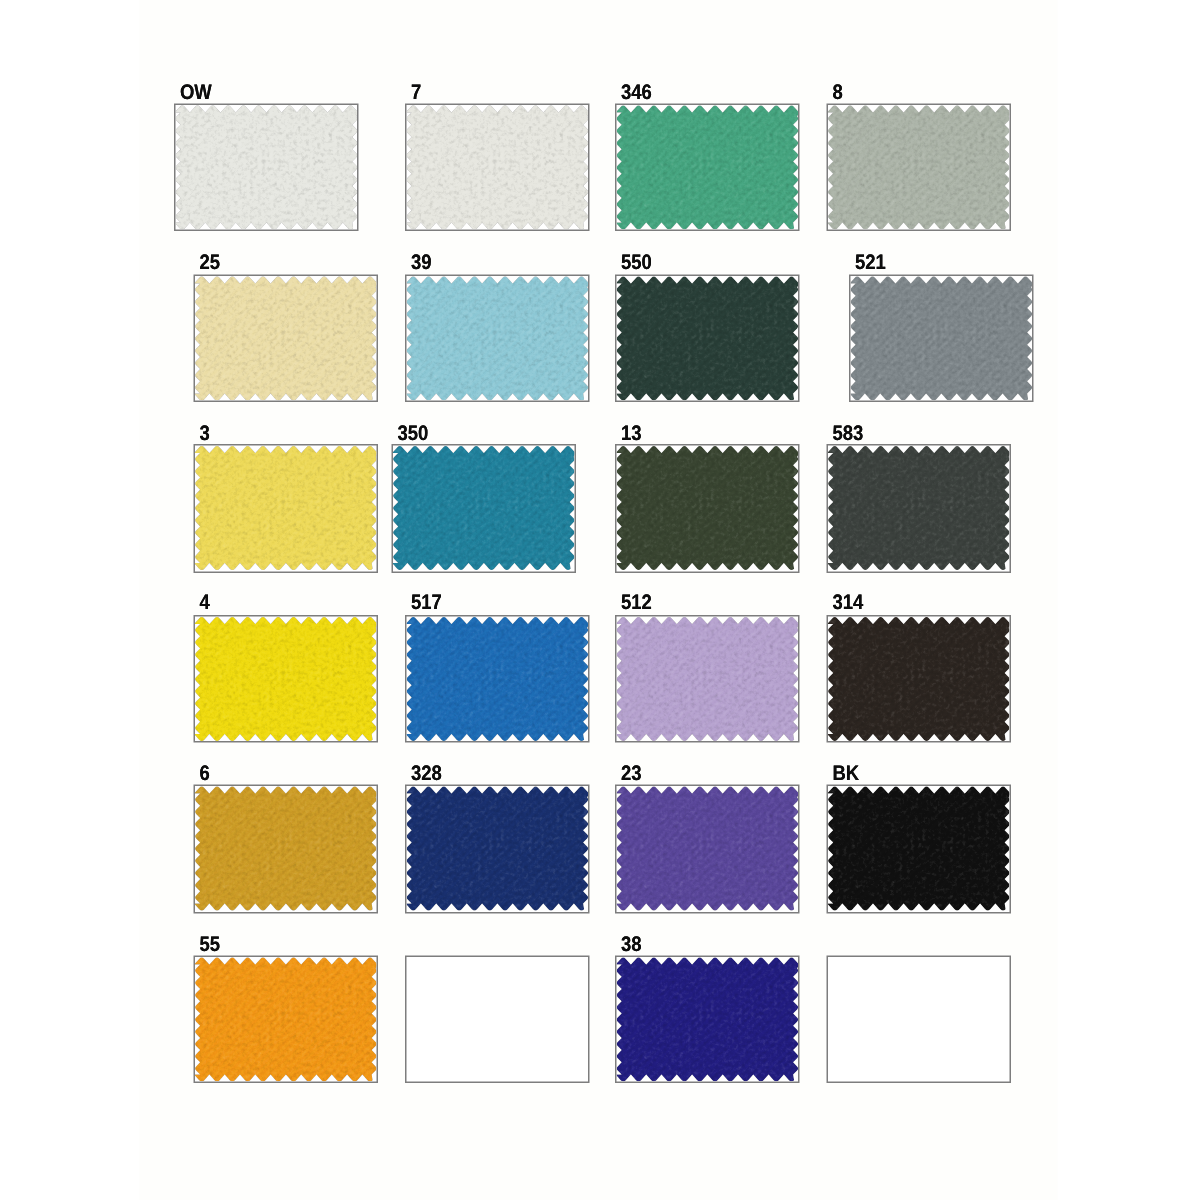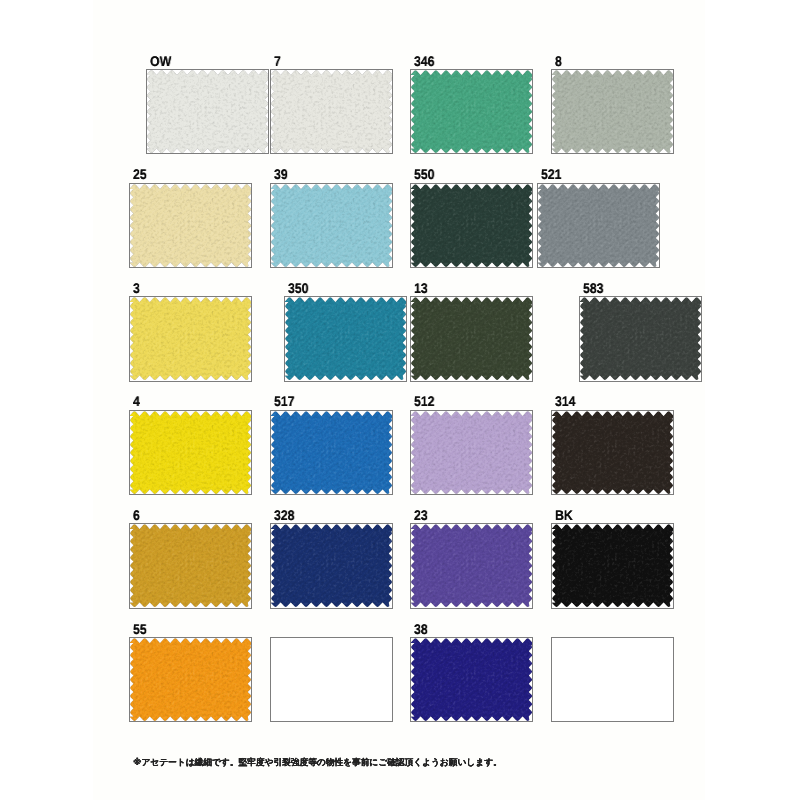--- a/index.html
+++ b/index.html
@@ -50,21 +50,21 @@
     text-shadow:0 0 0.35px #222222, 0.25px 0 0.2px #2a2a2a;
   }
   #defs{position:absolute;width:0;height:0;overflow:hidden;}
 </style>
 </head>
 <body>
 
 <div id="page">
   <div id="paper"></div>
   <div id="grid">
-      <div class="cell" style="left: 146px; top: 45px; width: 145px; height: 109.4px;">
+      <div class="cell" style="left: 116px; top: 45px; width: 145px; height: 109.4px;">
         <div class="code" style="left: 4px; bottom: 88.9px;">OW</div>
         <div class="box" style="left: 0px; top: 24px; width: 123.2px; height: 85.4px;">
           <svg width="121.2" height="83.4" viewBox="0 0 121.2 83.4">
             <clipPath id="cp0">
               <path d="M -0.6 5 L 2.77 1.3 Q 4.5 -0.6 6.23 1.3 L 9.6 5 L 12.97 1.3 Q 14.7 -0.6 16.43 1.3 L 19.8 5 L 23.17 1.3 Q 24.9 -0.6 26.63 1.3 L 30 5 L 33.37 1.3 Q 35.1 -0.6 36.83 1.3 L 40.2 5 L 43.57 1.3 Q 45.3 -0.6 47.03 1.3 L 50.4 5 L 53.77 1.3 Q 55.5 -0.6 57.23 1.3 L 60.6 5 L 63.97 1.3 Q 65.7 -0.6 67.43 1.3 L 70.8 5 L 74.17 1.3 Q 75.9 -0.6 77.63 1.3 L 81 5 L 84.37 1.3 Q 86.1 -0.6 87.83 1.3 L 91.2 5 L 94.57 1.3 Q 96.3 -0.6 98.03 1.3 L 101.4 5 L 104.77 1.3 Q 106.5 -0.6 108.23 1.3 L 111.6 5 L 114.97 1.3 Q 116.7 -0.6 118.43 1.3 L 121.8 5 L 120.44 7.69 Q 121.8 9.08 120.44 10.46 L 117.8 13.16 L 120.44 15.85 Q 121.8 17.23 120.44 18.62 L 117.8 21.31 L 120.44 24 Q 121.8 25.39 120.44 26.78 L 117.8 29.47 L 120.44 32.16 Q 121.8 33.54 120.44 34.93 L 117.8 37.62 L 120.44 40.31 Q 121.8 41.7 120.44 43.09 L 117.8 45.78 L 120.44 48.47 Q 121.8 49.86 120.44 51.24 L 117.8 53.93 L 120.44 56.62 Q 121.8 58.01 120.44 59.4 L 117.8 62.09 L 120.44 64.78 Q 121.8 66.17 120.44 67.55 L 117.8 70.24 L 120.44 72.94 Q 121.8 74.32 120.44 75.71 L 117.8 78.4 L 117.8 78.4 L 118.43 82.1 Q 116.7 84 114.97 82.1 L 111.6 78.4 L 108.23 82.1 Q 106.5 84 104.77 82.1 L 101.4 78.4 L 98.03 82.1 Q 96.3 84 94.57 82.1 L 91.2 78.4 L 87.83 82.1 Q 86.1 84 84.37 82.1 L 81 78.4 L 77.63 82.1 Q 75.9 84 74.17 82.1 L 70.8 78.4 L 67.43 82.1 Q 65.7 84 63.97 82.1 L 60.6 78.4 L 57.23 82.1 Q 55.5 84 53.77 82.1 L 50.4 78.4 L 47.03 82.1 Q 45.3 84 43.57 82.1 L 40.2 78.4 L 36.83 82.1 Q 35.1 84 33.37 82.1 L 30 78.4 L 26.63 82.1 Q 24.9 84 23.17 82.1 L 19.8 78.4 L 16.43 82.1 Q 14.7 84 12.97 82.1 L 9.6 78.4 L 6.23 82.1 Q 4.5 84 2.77 82.1 L -0.6 78.4 L 3.4 78.4 L 0.76 75.71 Q -0.6 74.32 0.76 72.94 L 3.4 70.24 L 0.76 67.55 Q -0.6 66.17 0.76 64.78 L 3.4 62.09 L 0.76 59.4 Q -0.6 58.01 0.76 56.62 L 3.4 53.93 L 0.76 51.24 Q -0.6 49.86 0.76 48.47 L 3.4 45.78 L 0.76 43.09 Q -0.6 41.7 0.76 40.31 L 3.4 37.62 L 0.76 34.93 Q -0.6 33.54 0.76 32.16 L 3.4 29.47 L 0.76 26.78 Q -0.6 25.39 0.76 24 L 3.4 21.31 L 0.76 18.62 Q -0.6 17.23 0.76 15.85 L 3.4 13.16 L 0.76 10.46 Q -0.6 9.08 0.76 7.69 L 3.4 5 Z"></path>
             </clipPath>
             <g filter="url(#grain)">
               <path d="M -0.6 5 L 2.77 1.3 Q 4.5 -0.6 6.23 1.3 L 9.6 5 L 12.97 1.3 Q 14.7 -0.6 16.43 1.3 L 19.8 5 L 23.17 1.3 Q 24.9 -0.6 26.63 1.3 L 30 5 L 33.37 1.3 Q 35.1 -0.6 36.83 1.3 L 40.2 5 L 43.57 1.3 Q 45.3 -0.6 47.03 1.3 L 50.4 5 L 53.77 1.3 Q 55.5 -0.6 57.23 1.3 L 60.6 5 L 63.97 1.3 Q 65.7 -0.6 67.43 1.3 L 70.8 5 L 74.17 1.3 Q 75.9 -0.6 77.63 1.3 L 81 5 L 84.37 1.3 Q 86.1 -0.6 87.83 1.3 L 91.2 5 L 94.57 1.3 Q 96.3 -0.6 98.03 1.3 L 101.4 5 L 104.77 1.3 Q 106.5 -0.6 108.23 1.3 L 111.6 5 L 114.97 1.3 Q 116.7 -0.6 118.43 1.3 L 121.8 5 L 120.44 7.69 Q 121.8 9.08 120.44 10.46 L 117.8 13.16 L 120.44 15.85 Q 121.8 17.23 120.44 18.62 L 117.8 21.31 L 120.44 24 Q 121.8 25.39 120.44 26.78 L 117.8 29.47 L 120.44 32.16 Q 121.8 33.54 120.44 34.93 L 117.8 37.62 L 120.44 40.31 Q 121.8 41.7 120.44 43.09 L 117.8 45.78 L 120.44 48.47 Q 121.8 49.86 120.44 51.24 L 117.8 53.93 L 120.44 56.62 Q 121.8 58.01 120.44 59.4 L 117.8 62.09 L 120.44 64.78 Q 121.8 66.17 120.44 67.55 L 117.8 70.24 L 120.44 72.94 Q 121.8 74.32 120.44 75.71 L 117.8 78.4 L 117.8 78.4 L 118.43 82.1 Q 116.7 84 114.97 82.1 L 111.6 78.4 L 108.23 82.1 Q 106.5 84 104.77 82.1 L 101.4 78.4 L 98.03 82.1 Q 96.3 84 94.57 82.1 L 91.2 78.4 L 87.83 82.1 Q 86.1 84 84.37 82.1 L 81 78.4 L 77.63 82.1 Q 75.9 84 74.17 82.1 L 70.8 78.4 L 67.43 82.1 Q 65.7 84 63.97 82.1 L 60.6 78.4 L 57.23 82.1 Q 55.5 84 53.77 82.1 L 50.4 78.4 L 47.03 82.1 Q 45.3 84 43.57 82.1 L 40.2 78.4 L 36.83 82.1 Q 35.1 84 33.37 82.1 L 30 78.4 L 26.63 82.1 Q 24.9 84 23.17 82.1 L 19.8 78.4 L 16.43 82.1 Q 14.7 84 12.97 82.1 L 9.6 78.4 L 6.23 82.1 Q 4.5 84 2.77 82.1 L -0.6 78.4 L 3.4 78.4 L 0.76 75.71 Q -0.6 74.32 0.76 72.94 L 3.4 70.24 L 0.76 67.55 Q -0.6 66.17 0.76 64.78 L 3.4 62.09 L 0.76 59.4 Q -0.6 58.01 0.76 56.62 L 3.4 53.93 L 0.76 51.24 Q -0.6 49.86 0.76 48.47 L 3.4 45.78 L 0.76 43.09 Q -0.6 41.7 0.76 40.31 L 3.4 37.62 L 0.76 34.93 Q -0.6 33.54 0.76 32.16 L 3.4 29.47 L 0.76 26.78 Q -0.6 25.39 0.76 24 L 3.4 21.31 L 0.76 18.62 Q -0.6 17.23 0.76 15.85 L 3.4 13.16 L 0.76 10.46 Q -0.6 9.08 0.76 7.69 L 3.4 5 Z" fill="#e7e8e2"></path>
             </g>
             <rect x="0" y="0" width="121.2" height="83.4" fill="url(#twill)" style="mix-blend-mode:overlay;opacity:0.10" clip-path="url(#cp0)"></rect>
@@ -148,21 +148,21 @@
             <clipPath id="cp6">
               <path d="M -0.6 5 L 2.77 1.3 Q 4.5 -0.6 6.23 1.3 L 9.6 5 L 12.97 1.3 Q 14.7 -0.6 16.43 1.3 L 19.8 5 L 23.17 1.3 Q 24.9 -0.6 26.63 1.3 L 30 5 L 33.37 1.3 Q 35.1 -0.6 36.83 1.3 L 40.2 5 L 43.57 1.3 Q 45.3 -0.6 47.03 1.3 L 50.4 5 L 53.77 1.3 Q 55.5 -0.6 57.23 1.3 L 60.6 5 L 63.97 1.3 Q 65.7 -0.6 67.43 1.3 L 70.8 5 L 74.17 1.3 Q 75.9 -0.6 77.63 1.3 L 81 5 L 84.37 1.3 Q 86.1 -0.6 87.83 1.3 L 91.2 5 L 94.57 1.3 Q 96.3 -0.6 98.03 1.3 L 101.4 5 L 104.77 1.3 Q 106.5 -0.6 108.23 1.3 L 111.6 5 L 114.97 1.3 Q 116.7 -0.6 118.43 1.3 L 121.8 5 L 120.44 7.69 Q 121.8 9.08 120.44 10.46 L 117.8 13.16 L 120.44 15.85 Q 121.8 17.23 120.44 18.62 L 117.8 21.31 L 120.44 24 Q 121.8 25.39 120.44 26.78 L 117.8 29.47 L 120.44 32.16 Q 121.8 33.54 120.44 34.93 L 117.8 37.62 L 120.44 40.31 Q 121.8 41.7 120.44 43.09 L 117.8 45.78 L 120.44 48.47 Q 121.8 49.86 120.44 51.24 L 117.8 53.93 L 120.44 56.62 Q 121.8 58.01 120.44 59.4 L 117.8 62.09 L 120.44 64.78 Q 121.8 66.17 120.44 67.55 L 117.8 70.24 L 120.44 72.94 Q 121.8 74.32 120.44 75.71 L 117.8 78.4 L 117.8 78.4 L 118.43 82.1 Q 116.7 84 114.97 82.1 L 111.6 78.4 L 108.23 82.1 Q 106.5 84 104.77 82.1 L 101.4 78.4 L 98.03 82.1 Q 96.3 84 94.57 82.1 L 91.2 78.4 L 87.83 82.1 Q 86.1 84 84.37 82.1 L 81 78.4 L 77.63 82.1 Q 75.9 84 74.17 82.1 L 70.8 78.4 L 67.43 82.1 Q 65.7 84 63.97 82.1 L 60.6 78.4 L 57.23 82.1 Q 55.5 84 53.77 82.1 L 50.4 78.4 L 47.03 82.1 Q 45.3 84 43.57 82.1 L 40.2 78.4 L 36.83 82.1 Q 35.1 84 33.37 82.1 L 30 78.4 L 26.63 82.1 Q 24.9 84 23.17 82.1 L 19.8 78.4 L 16.43 82.1 Q 14.7 84 12.97 82.1 L 9.6 78.4 L 6.23 82.1 Q 4.5 84 2.77 82.1 L -0.6 78.4 L 3.4 78.4 L 0.76 75.71 Q -0.6 74.32 0.76 72.94 L 3.4 70.24 L 0.76 67.55 Q -0.6 66.17 0.76 64.78 L 3.4 62.09 L 0.76 59.4 Q -0.6 58.01 0.76 56.62 L 3.4 53.93 L 0.76 51.24 Q -0.6 49.86 0.76 48.47 L 3.4 45.78 L 0.76 43.09 Q -0.6 41.7 0.76 40.31 L 3.4 37.62 L 0.76 34.93 Q -0.6 33.54 0.76 32.16 L 3.4 29.47 L 0.76 26.78 Q -0.6 25.39 0.76 24 L 3.4 21.31 L 0.76 18.62 Q -0.6 17.23 0.76 15.85 L 3.4 13.16 L 0.76 10.46 Q -0.6 9.08 0.76 7.69 L 3.4 5 Z"></path>
             </clipPath>
             <g filter="url(#grain)">
               <path d="M -0.6 5 L 2.77 1.3 Q 4.5 -0.6 6.23 1.3 L 9.6 5 L 12.97 1.3 Q 14.7 -0.6 16.43 1.3 L 19.8 5 L 23.17 1.3 Q 24.9 -0.6 26.63 1.3 L 30 5 L 33.37 1.3 Q 35.1 -0.6 36.83 1.3 L 40.2 5 L 43.57 1.3 Q 45.3 -0.6 47.03 1.3 L 50.4 5 L 53.77 1.3 Q 55.5 -0.6 57.23 1.3 L 60.6 5 L 63.97 1.3 Q 65.7 -0.6 67.43 1.3 L 70.8 5 L 74.17 1.3 Q 75.9 -0.6 77.63 1.3 L 81 5 L 84.37 1.3 Q 86.1 -0.6 87.83 1.3 L 91.2 5 L 94.57 1.3 Q 96.3 -0.6 98.03 1.3 L 101.4 5 L 104.77 1.3 Q 106.5 -0.6 108.23 1.3 L 111.6 5 L 114.97 1.3 Q 116.7 -0.6 118.43 1.3 L 121.8 5 L 120.44 7.69 Q 121.8 9.08 120.44 10.46 L 117.8 13.16 L 120.44 15.85 Q 121.8 17.23 120.44 18.62 L 117.8 21.31 L 120.44 24 Q 121.8 25.39 120.44 26.78 L 117.8 29.47 L 120.44 32.16 Q 121.8 33.54 120.44 34.93 L 117.8 37.62 L 120.44 40.31 Q 121.8 41.7 120.44 43.09 L 117.8 45.78 L 120.44 48.47 Q 121.8 49.86 120.44 51.24 L 117.8 53.93 L 120.44 56.62 Q 121.8 58.01 120.44 59.4 L 117.8 62.09 L 120.44 64.78 Q 121.8 66.17 120.44 67.55 L 117.8 70.24 L 120.44 72.94 Q 121.8 74.32 120.44 75.71 L 117.8 78.4 L 117.8 78.4 L 118.43 82.1 Q 116.7 84 114.97 82.1 L 111.6 78.4 L 108.23 82.1 Q 106.5 84 104.77 82.1 L 101.4 78.4 L 98.03 82.1 Q 96.3 84 94.57 82.1 L 91.2 78.4 L 87.83 82.1 Q 86.1 84 84.37 82.1 L 81 78.4 L 77.63 82.1 Q 75.9 84 74.17 82.1 L 70.8 78.4 L 67.43 82.1 Q 65.7 84 63.97 82.1 L 60.6 78.4 L 57.23 82.1 Q 55.5 84 53.77 82.1 L 50.4 78.4 L 47.03 82.1 Q 45.3 84 43.57 82.1 L 40.2 78.4 L 36.83 82.1 Q 35.1 84 33.37 82.1 L 30 78.4 L 26.63 82.1 Q 24.9 84 23.17 82.1 L 19.8 78.4 L 16.43 82.1 Q 14.7 84 12.97 82.1 L 9.6 78.4 L 6.23 82.1 Q 4.5 84 2.77 82.1 L -0.6 78.4 L 3.4 78.4 L 0.76 75.71 Q -0.6 74.32 0.76 72.94 L 3.4 70.24 L 0.76 67.55 Q -0.6 66.17 0.76 64.78 L 3.4 62.09 L 0.76 59.4 Q -0.6 58.01 0.76 56.62 L 3.4 53.93 L 0.76 51.24 Q -0.6 49.86 0.76 48.47 L 3.4 45.78 L 0.76 43.09 Q -0.6 41.7 0.76 40.31 L 3.4 37.62 L 0.76 34.93 Q -0.6 33.54 0.76 32.16 L 3.4 29.47 L 0.76 26.78 Q -0.6 25.39 0.76 24 L 3.4 21.31 L 0.76 18.62 Q -0.6 17.23 0.76 15.85 L 3.4 13.16 L 0.76 10.46 Q -0.6 9.08 0.76 7.69 L 3.4 5 Z" fill="#283e37"></path>
             </g>
             <rect x="0" y="0" width="121.2" height="83.4" fill="url(#twill)" style="mix-blend-mode:overlay;opacity:0.10" clip-path="url(#cp6)"></rect>
           </svg>
         </div>
       </div>
-      <div class="cell" style="left: 537px; top: 158.6px; width: 123.2px; height: 109.4px;">
+      <div class="cell" style="left: 566px; top: 158.6px; width: 123.2px; height: 109.4px;">
         <div class="code" style="left: 4px; bottom: 88.9px;">521</div>
         <div class="box" style="left: 0px; top: 24px; width: 123.2px; height: 85.4px;">
           <svg width="121.2" height="83.4" viewBox="0 0 121.2 83.4">
             <clipPath id="cp7">
               <path d="M -0.6 5 L 2.77 1.3 Q 4.5 -0.6 6.23 1.3 L 9.6 5 L 12.97 1.3 Q 14.7 -0.6 16.43 1.3 L 19.8 5 L 23.17 1.3 Q 24.9 -0.6 26.63 1.3 L 30 5 L 33.37 1.3 Q 35.1 -0.6 36.83 1.3 L 40.2 5 L 43.57 1.3 Q 45.3 -0.6 47.03 1.3 L 50.4 5 L 53.77 1.3 Q 55.5 -0.6 57.23 1.3 L 60.6 5 L 63.97 1.3 Q 65.7 -0.6 67.43 1.3 L 70.8 5 L 74.17 1.3 Q 75.9 -0.6 77.63 1.3 L 81 5 L 84.37 1.3 Q 86.1 -0.6 87.83 1.3 L 91.2 5 L 94.57 1.3 Q 96.3 -0.6 98.03 1.3 L 101.4 5 L 104.77 1.3 Q 106.5 -0.6 108.23 1.3 L 111.6 5 L 114.97 1.3 Q 116.7 -0.6 118.43 1.3 L 121.8 5 L 120.44 7.69 Q 121.8 9.08 120.44 10.46 L 117.8 13.16 L 120.44 15.85 Q 121.8 17.23 120.44 18.62 L 117.8 21.31 L 120.44 24 Q 121.8 25.39 120.44 26.78 L 117.8 29.47 L 120.44 32.16 Q 121.8 33.54 120.44 34.93 L 117.8 37.62 L 120.44 40.31 Q 121.8 41.7 120.44 43.09 L 117.8 45.78 L 120.44 48.47 Q 121.8 49.86 120.44 51.24 L 117.8 53.93 L 120.44 56.62 Q 121.8 58.01 120.44 59.4 L 117.8 62.09 L 120.44 64.78 Q 121.8 66.17 120.44 67.55 L 117.8 70.24 L 120.44 72.94 Q 121.8 74.32 120.44 75.71 L 117.8 78.4 L 117.8 78.4 L 118.43 82.1 Q 116.7 84 114.97 82.1 L 111.6 78.4 L 108.23 82.1 Q 106.5 84 104.77 82.1 L 101.4 78.4 L 98.03 82.1 Q 96.3 84 94.57 82.1 L 91.2 78.4 L 87.83 82.1 Q 86.1 84 84.37 82.1 L 81 78.4 L 77.63 82.1 Q 75.9 84 74.17 82.1 L 70.8 78.4 L 67.43 82.1 Q 65.7 84 63.97 82.1 L 60.6 78.4 L 57.23 82.1 Q 55.5 84 53.77 82.1 L 50.4 78.4 L 47.03 82.1 Q 45.3 84 43.57 82.1 L 40.2 78.4 L 36.83 82.1 Q 35.1 84 33.37 82.1 L 30 78.4 L 26.63 82.1 Q 24.9 84 23.17 82.1 L 19.8 78.4 L 16.43 82.1 Q 14.7 84 12.97 82.1 L 9.6 78.4 L 6.23 82.1 Q 4.5 84 2.77 82.1 L -0.6 78.4 L 3.4 78.4 L 0.76 75.71 Q -0.6 74.32 0.76 72.94 L 3.4 70.24 L 0.76 67.55 Q -0.6 66.17 0.76 64.78 L 3.4 62.09 L 0.76 59.4 Q -0.6 58.01 0.76 56.62 L 3.4 53.93 L 0.76 51.24 Q -0.6 49.86 0.76 48.47 L 3.4 45.78 L 0.76 43.09 Q -0.6 41.7 0.76 40.31 L 3.4 37.62 L 0.76 34.93 Q -0.6 33.54 0.76 32.16 L 3.4 29.47 L 0.76 26.78 Q -0.6 25.39 0.76 24 L 3.4 21.31 L 0.76 18.62 Q -0.6 17.23 0.76 15.85 L 3.4 13.16 L 0.76 10.46 Q -0.6 9.08 0.76 7.69 L 3.4 5 Z"></path>
             </clipPath>
             <g filter="url(#grain)">
               <path d="M -0.6 5 L 2.77 1.3 Q 4.5 -0.6 6.23 1.3 L 9.6 5 L 12.97 1.3 Q 14.7 -0.6 16.43 1.3 L 19.8 5 L 23.17 1.3 Q 24.9 -0.6 26.63 1.3 L 30 5 L 33.37 1.3 Q 35.1 -0.6 36.83 1.3 L 40.2 5 L 43.57 1.3 Q 45.3 -0.6 47.03 1.3 L 50.4 5 L 53.77 1.3 Q 55.5 -0.6 57.23 1.3 L 60.6 5 L 63.97 1.3 Q 65.7 -0.6 67.43 1.3 L 70.8 5 L 74.17 1.3 Q 75.9 -0.6 77.63 1.3 L 81 5 L 84.37 1.3 Q 86.1 -0.6 87.83 1.3 L 91.2 5 L 94.57 1.3 Q 96.3 -0.6 98.03 1.3 L 101.4 5 L 104.77 1.3 Q 106.5 -0.6 108.23 1.3 L 111.6 5 L 114.97 1.3 Q 116.7 -0.6 118.43 1.3 L 121.8 5 L 120.44 7.69 Q 121.8 9.08 120.44 10.46 L 117.8 13.16 L 120.44 15.85 Q 121.8 17.23 120.44 18.62 L 117.8 21.31 L 120.44 24 Q 121.8 25.39 120.44 26.78 L 117.8 29.47 L 120.44 32.16 Q 121.8 33.54 120.44 34.93 L 117.8 37.62 L 120.44 40.31 Q 121.8 41.7 120.44 43.09 L 117.8 45.78 L 120.44 48.47 Q 121.8 49.86 120.44 51.24 L 117.8 53.93 L 120.44 56.62 Q 121.8 58.01 120.44 59.4 L 117.8 62.09 L 120.44 64.78 Q 121.8 66.17 120.44 67.55 L 117.8 70.24 L 120.44 72.94 Q 121.8 74.32 120.44 75.71 L 117.8 78.4 L 117.8 78.4 L 118.43 82.1 Q 116.7 84 114.97 82.1 L 111.6 78.4 L 108.23 82.1 Q 106.5 84 104.77 82.1 L 101.4 78.4 L 98.03 82.1 Q 96.3 84 94.57 82.1 L 91.2 78.4 L 87.83 82.1 Q 86.1 84 84.37 82.1 L 81 78.4 L 77.63 82.1 Q 75.9 84 74.17 82.1 L 70.8 78.4 L 67.43 82.1 Q 65.7 84 63.97 82.1 L 60.6 78.4 L 57.23 82.1 Q 55.5 84 53.77 82.1 L 50.4 78.4 L 47.03 82.1 Q 45.3 84 43.57 82.1 L 40.2 78.4 L 36.83 82.1 Q 35.1 84 33.37 82.1 L 30 78.4 L 26.63 82.1 Q 24.9 84 23.17 82.1 L 19.8 78.4 L 16.43 82.1 Q 14.7 84 12.97 82.1 L 9.6 78.4 L 6.23 82.1 Q 4.5 84 2.77 82.1 L -0.6 78.4 L 3.4 78.4 L 0.76 75.71 Q -0.6 74.32 0.76 72.94 L 3.4 70.24 L 0.76 67.55 Q -0.6 66.17 0.76 64.78 L 3.4 62.09 L 0.76 59.4 Q -0.6 58.01 0.76 56.62 L 3.4 53.93 L 0.76 51.24 Q -0.6 49.86 0.76 48.47 L 3.4 45.78 L 0.76 43.09 Q -0.6 41.7 0.76 40.31 L 3.4 37.62 L 0.76 34.93 Q -0.6 33.54 0.76 32.16 L 3.4 29.47 L 0.76 26.78 Q -0.6 25.39 0.76 24 L 3.4 21.31 L 0.76 18.62 Q -0.6 17.23 0.76 15.85 L 3.4 13.16 L 0.76 10.46 Q -0.6 9.08 0.76 7.69 L 3.4 5 Z" fill="#7e878b"></path>
             </g>
             <rect x="0" y="0" width="121.2" height="83.4" fill="url(#twill)" style="mix-blend-mode:overlay;opacity:0.10" clip-path="url(#cp7)"></rect>
@@ -176,21 +176,21 @@
             <clipPath id="cp8">
               <path d="M -0.6 5 L 2.77 1.3 Q 4.5 -0.6 6.23 1.3 L 9.6 5 L 12.97 1.3 Q 14.7 -0.6 16.43 1.3 L 19.8 5 L 23.17 1.3 Q 24.9 -0.6 26.63 1.3 L 30 5 L 33.37 1.3 Q 35.1 -0.6 36.83 1.3 L 40.2 5 L 43.57 1.3 Q 45.3 -0.6 47.03 1.3 L 50.4 5 L 53.77 1.3 Q 55.5 -0.6 57.23 1.3 L 60.6 5 L 63.97 1.3 Q 65.7 -0.6 67.43 1.3 L 70.8 5 L 74.17 1.3 Q 75.9 -0.6 77.63 1.3 L 81 5 L 84.37 1.3 Q 86.1 -0.6 87.83 1.3 L 91.2 5 L 94.57 1.3 Q 96.3 -0.6 98.03 1.3 L 101.4 5 L 104.77 1.3 Q 106.5 -0.6 108.23 1.3 L 111.6 5 L 114.97 1.3 Q 116.7 -0.6 118.43 1.3 L 121.8 5 L 120.44 7.69 Q 121.8 9.08 120.44 10.46 L 117.8 13.16 L 120.44 15.85 Q 121.8 17.23 120.44 18.62 L 117.8 21.31 L 120.44 24 Q 121.8 25.39 120.44 26.78 L 117.8 29.47 L 120.44 32.16 Q 121.8 33.54 120.44 34.93 L 117.8 37.62 L 120.44 40.31 Q 121.8 41.7 120.44 43.09 L 117.8 45.78 L 120.44 48.47 Q 121.8 49.86 120.44 51.24 L 117.8 53.93 L 120.44 56.62 Q 121.8 58.01 120.44 59.4 L 117.8 62.09 L 120.44 64.78 Q 121.8 66.17 120.44 67.55 L 117.8 70.24 L 120.44 72.94 Q 121.8 74.32 120.44 75.71 L 117.8 78.4 L 117.8 78.4 L 118.43 82.1 Q 116.7 84 114.97 82.1 L 111.6 78.4 L 108.23 82.1 Q 106.5 84 104.77 82.1 L 101.4 78.4 L 98.03 82.1 Q 96.3 84 94.57 82.1 L 91.2 78.4 L 87.83 82.1 Q 86.1 84 84.37 82.1 L 81 78.4 L 77.63 82.1 Q 75.9 84 74.17 82.1 L 70.8 78.4 L 67.43 82.1 Q 65.7 84 63.97 82.1 L 60.6 78.4 L 57.23 82.1 Q 55.5 84 53.77 82.1 L 50.4 78.4 L 47.03 82.1 Q 45.3 84 43.57 82.1 L 40.2 78.4 L 36.83 82.1 Q 35.1 84 33.37 82.1 L 30 78.4 L 26.63 82.1 Q 24.9 84 23.17 82.1 L 19.8 78.4 L 16.43 82.1 Q 14.7 84 12.97 82.1 L 9.6 78.4 L 6.23 82.1 Q 4.5 84 2.77 82.1 L -0.6 78.4 L 3.4 78.4 L 0.76 75.71 Q -0.6 74.32 0.76 72.94 L 3.4 70.24 L 0.76 67.55 Q -0.6 66.17 0.76 64.78 L 3.4 62.09 L 0.76 59.4 Q -0.6 58.01 0.76 56.62 L 3.4 53.93 L 0.76 51.24 Q -0.6 49.86 0.76 48.47 L 3.4 45.78 L 0.76 43.09 Q -0.6 41.7 0.76 40.31 L 3.4 37.62 L 0.76 34.93 Q -0.6 33.54 0.76 32.16 L 3.4 29.47 L 0.76 26.78 Q -0.6 25.39 0.76 24 L 3.4 21.31 L 0.76 18.62 Q -0.6 17.23 0.76 15.85 L 3.4 13.16 L 0.76 10.46 Q -0.6 9.08 0.76 7.69 L 3.4 5 Z"></path>
             </clipPath>
             <g filter="url(#grain)">
               <path d="M -0.6 5 L 2.77 1.3 Q 4.5 -0.6 6.23 1.3 L 9.6 5 L 12.97 1.3 Q 14.7 -0.6 16.43 1.3 L 19.8 5 L 23.17 1.3 Q 24.9 -0.6 26.63 1.3 L 30 5 L 33.37 1.3 Q 35.1 -0.6 36.83 1.3 L 40.2 5 L 43.57 1.3 Q 45.3 -0.6 47.03 1.3 L 50.4 5 L 53.77 1.3 Q 55.5 -0.6 57.23 1.3 L 60.6 5 L 63.97 1.3 Q 65.7 -0.6 67.43 1.3 L 70.8 5 L 74.17 1.3 Q 75.9 -0.6 77.63 1.3 L 81 5 L 84.37 1.3 Q 86.1 -0.6 87.83 1.3 L 91.2 5 L 94.57 1.3 Q 96.3 -0.6 98.03 1.3 L 101.4 5 L 104.77 1.3 Q 106.5 -0.6 108.23 1.3 L 111.6 5 L 114.97 1.3 Q 116.7 -0.6 118.43 1.3 L 121.8 5 L 120.44 7.69 Q 121.8 9.08 120.44 10.46 L 117.8 13.16 L 120.44 15.85 Q 121.8 17.23 120.44 18.62 L 117.8 21.31 L 120.44 24 Q 121.8 25.39 120.44 26.78 L 117.8 29.47 L 120.44 32.16 Q 121.8 33.54 120.44 34.93 L 117.8 37.62 L 120.44 40.31 Q 121.8 41.7 120.44 43.09 L 117.8 45.78 L 120.44 48.47 Q 121.8 49.86 120.44 51.24 L 117.8 53.93 L 120.44 56.62 Q 121.8 58.01 120.44 59.4 L 117.8 62.09 L 120.44 64.78 Q 121.8 66.17 120.44 67.55 L 117.8 70.24 L 120.44 72.94 Q 121.8 74.32 120.44 75.71 L 117.8 78.4 L 117.8 78.4 L 118.43 82.1 Q 116.7 84 114.97 82.1 L 111.6 78.4 L 108.23 82.1 Q 106.5 84 104.77 82.1 L 101.4 78.4 L 98.03 82.1 Q 96.3 84 94.57 82.1 L 91.2 78.4 L 87.83 82.1 Q 86.1 84 84.37 82.1 L 81 78.4 L 77.63 82.1 Q 75.9 84 74.17 82.1 L 70.8 78.4 L 67.43 82.1 Q 65.7 84 63.97 82.1 L 60.6 78.4 L 57.23 82.1 Q 55.5 84 53.77 82.1 L 50.4 78.4 L 47.03 82.1 Q 45.3 84 43.57 82.1 L 40.2 78.4 L 36.83 82.1 Q 35.1 84 33.37 82.1 L 30 78.4 L 26.63 82.1 Q 24.9 84 23.17 82.1 L 19.8 78.4 L 16.43 82.1 Q 14.7 84 12.97 82.1 L 9.6 78.4 L 6.23 82.1 Q 4.5 84 2.77 82.1 L -0.6 78.4 L 3.4 78.4 L 0.76 75.71 Q -0.6 74.32 0.76 72.94 L 3.4 70.24 L 0.76 67.55 Q -0.6 66.17 0.76 64.78 L 3.4 62.09 L 0.76 59.4 Q -0.6 58.01 0.76 56.62 L 3.4 53.93 L 0.76 51.24 Q -0.6 49.86 0.76 48.47 L 3.4 45.78 L 0.76 43.09 Q -0.6 41.7 0.76 40.31 L 3.4 37.62 L 0.76 34.93 Q -0.6 33.54 0.76 32.16 L 3.4 29.47 L 0.76 26.78 Q -0.6 25.39 0.76 24 L 3.4 21.31 L 0.76 18.62 Q -0.6 17.23 0.76 15.85 L 3.4 13.16 L 0.76 10.46 Q -0.6 9.08 0.76 7.69 L 3.4 5 Z" fill="#eeda58"></path>
             </g>
             <rect x="0" y="0" width="121.2" height="83.4" fill="url(#twill)" style="mix-blend-mode:overlay;opacity:0.10" clip-path="url(#cp8)"></rect>
           </svg>
         </div>
       </div>
-      <div class="cell" style="left: 284px; top: 272.2px; width: 145px; height: 109.4px;">
+      <div class="cell" style="left: 261px; top: 272.2px; width: 145px; height: 109.4px;">
         <div class="code" style="left: 4px; bottom: 88.9px;">350</div>
         <div class="box" style="left: 0px; top: 24px; width: 123.2px; height: 85.4px;">
           <svg width="121.2" height="83.4" viewBox="0 0 121.2 83.4">
             <clipPath id="cp9">
               <path d="M -0.6 5 L 2.77 1.3 Q 4.5 -0.6 6.23 1.3 L 9.6 5 L 12.97 1.3 Q 14.7 -0.6 16.43 1.3 L 19.8 5 L 23.17 1.3 Q 24.9 -0.6 26.63 1.3 L 30 5 L 33.37 1.3 Q 35.1 -0.6 36.83 1.3 L 40.2 5 L 43.57 1.3 Q 45.3 -0.6 47.03 1.3 L 50.4 5 L 53.77 1.3 Q 55.5 -0.6 57.23 1.3 L 60.6 5 L 63.97 1.3 Q 65.7 -0.6 67.43 1.3 L 70.8 5 L 74.17 1.3 Q 75.9 -0.6 77.63 1.3 L 81 5 L 84.37 1.3 Q 86.1 -0.6 87.83 1.3 L 91.2 5 L 94.57 1.3 Q 96.3 -0.6 98.03 1.3 L 101.4 5 L 104.77 1.3 Q 106.5 -0.6 108.23 1.3 L 111.6 5 L 114.97 1.3 Q 116.7 -0.6 118.43 1.3 L 121.8 5 L 120.44 7.69 Q 121.8 9.08 120.44 10.46 L 117.8 13.16 L 120.44 15.85 Q 121.8 17.23 120.44 18.62 L 117.8 21.31 L 120.44 24 Q 121.8 25.39 120.44 26.78 L 117.8 29.47 L 120.44 32.16 Q 121.8 33.54 120.44 34.93 L 117.8 37.62 L 120.44 40.31 Q 121.8 41.7 120.44 43.09 L 117.8 45.78 L 120.44 48.47 Q 121.8 49.86 120.44 51.24 L 117.8 53.93 L 120.44 56.62 Q 121.8 58.01 120.44 59.4 L 117.8 62.09 L 120.44 64.78 Q 121.8 66.17 120.44 67.55 L 117.8 70.24 L 120.44 72.94 Q 121.8 74.32 120.44 75.71 L 117.8 78.4 L 117.8 78.4 L 118.43 82.1 Q 116.7 84 114.97 82.1 L 111.6 78.4 L 108.23 82.1 Q 106.5 84 104.77 82.1 L 101.4 78.4 L 98.03 82.1 Q 96.3 84 94.57 82.1 L 91.2 78.4 L 87.83 82.1 Q 86.1 84 84.37 82.1 L 81 78.4 L 77.63 82.1 Q 75.9 84 74.17 82.1 L 70.8 78.4 L 67.43 82.1 Q 65.7 84 63.97 82.1 L 60.6 78.4 L 57.23 82.1 Q 55.5 84 53.77 82.1 L 50.4 78.4 L 47.03 82.1 Q 45.3 84 43.57 82.1 L 40.2 78.4 L 36.83 82.1 Q 35.1 84 33.37 82.1 L 30 78.4 L 26.63 82.1 Q 24.9 84 23.17 82.1 L 19.8 78.4 L 16.43 82.1 Q 14.7 84 12.97 82.1 L 9.6 78.4 L 6.23 82.1 Q 4.5 84 2.77 82.1 L -0.6 78.4 L 3.4 78.4 L 0.76 75.71 Q -0.6 74.32 0.76 72.94 L 3.4 70.24 L 0.76 67.55 Q -0.6 66.17 0.76 64.78 L 3.4 62.09 L 0.76 59.4 Q -0.6 58.01 0.76 56.62 L 3.4 53.93 L 0.76 51.24 Q -0.6 49.86 0.76 48.47 L 3.4 45.78 L 0.76 43.09 Q -0.6 41.7 0.76 40.31 L 3.4 37.62 L 0.76 34.93 Q -0.6 33.54 0.76 32.16 L 3.4 29.47 L 0.76 26.78 Q -0.6 25.39 0.76 24 L 3.4 21.31 L 0.76 18.62 Q -0.6 17.23 0.76 15.85 L 3.4 13.16 L 0.76 10.46 Q -0.6 9.08 0.76 7.69 L 3.4 5 Z"></path>
             </clipPath>
             <g filter="url(#grain)">
               <path d="M -0.6 5 L 2.77 1.3 Q 4.5 -0.6 6.23 1.3 L 9.6 5 L 12.97 1.3 Q 14.7 -0.6 16.43 1.3 L 19.8 5 L 23.17 1.3 Q 24.9 -0.6 26.63 1.3 L 30 5 L 33.37 1.3 Q 35.1 -0.6 36.83 1.3 L 40.2 5 L 43.57 1.3 Q 45.3 -0.6 47.03 1.3 L 50.4 5 L 53.77 1.3 Q 55.5 -0.6 57.23 1.3 L 60.6 5 L 63.97 1.3 Q 65.7 -0.6 67.43 1.3 L 70.8 5 L 74.17 1.3 Q 75.9 -0.6 77.63 1.3 L 81 5 L 84.37 1.3 Q 86.1 -0.6 87.83 1.3 L 91.2 5 L 94.57 1.3 Q 96.3 -0.6 98.03 1.3 L 101.4 5 L 104.77 1.3 Q 106.5 -0.6 108.23 1.3 L 111.6 5 L 114.97 1.3 Q 116.7 -0.6 118.43 1.3 L 121.8 5 L 120.44 7.69 Q 121.8 9.08 120.44 10.46 L 117.8 13.16 L 120.44 15.85 Q 121.8 17.23 120.44 18.62 L 117.8 21.31 L 120.44 24 Q 121.8 25.39 120.44 26.78 L 117.8 29.47 L 120.44 32.16 Q 121.8 33.54 120.44 34.93 L 117.8 37.62 L 120.44 40.31 Q 121.8 41.7 120.44 43.09 L 117.8 45.78 L 120.44 48.47 Q 121.8 49.86 120.44 51.24 L 117.8 53.93 L 120.44 56.62 Q 121.8 58.01 120.44 59.4 L 117.8 62.09 L 120.44 64.78 Q 121.8 66.17 120.44 67.55 L 117.8 70.24 L 120.44 72.94 Q 121.8 74.32 120.44 75.71 L 117.8 78.4 L 117.8 78.4 L 118.43 82.1 Q 116.7 84 114.97 82.1 L 111.6 78.4 L 108.23 82.1 Q 106.5 84 104.77 82.1 L 101.4 78.4 L 98.03 82.1 Q 96.3 84 94.57 82.1 L 91.2 78.4 L 87.83 82.1 Q 86.1 84 84.37 82.1 L 81 78.4 L 77.63 82.1 Q 75.9 84 74.17 82.1 L 70.8 78.4 L 67.43 82.1 Q 65.7 84 63.97 82.1 L 60.6 78.4 L 57.23 82.1 Q 55.5 84 53.77 82.1 L 50.4 78.4 L 47.03 82.1 Q 45.3 84 43.57 82.1 L 40.2 78.4 L 36.83 82.1 Q 35.1 84 33.37 82.1 L 30 78.4 L 26.63 82.1 Q 24.9 84 23.17 82.1 L 19.8 78.4 L 16.43 82.1 Q 14.7 84 12.97 82.1 L 9.6 78.4 L 6.23 82.1 Q 4.5 84 2.77 82.1 L -0.6 78.4 L 3.4 78.4 L 0.76 75.71 Q -0.6 74.32 0.76 72.94 L 3.4 70.24 L 0.76 67.55 Q -0.6 66.17 0.76 64.78 L 3.4 62.09 L 0.76 59.4 Q -0.6 58.01 0.76 56.62 L 3.4 53.93 L 0.76 51.24 Q -0.6 49.86 0.76 48.47 L 3.4 45.78 L 0.76 43.09 Q -0.6 41.7 0.76 40.31 L 3.4 37.62 L 0.76 34.93 Q -0.6 33.54 0.76 32.16 L 3.4 29.47 L 0.76 26.78 Q -0.6 25.39 0.76 24 L 3.4 21.31 L 0.76 18.62 Q -0.6 17.23 0.76 15.85 L 3.4 13.16 L 0.76 10.46 Q -0.6 9.08 0.76 7.69 L 3.4 5 Z" fill="#1f819c"></path>
             </g>
             <rect x="0" y="0" width="121.2" height="83.4" fill="url(#twill)" style="mix-blend-mode:overlay;opacity:0.10" clip-path="url(#cp9)"></rect>
@@ -204,21 +204,21 @@
             <clipPath id="cp10">
               <path d="M -0.6 5 L 2.77 1.3 Q 4.5 -0.6 6.23 1.3 L 9.6 5 L 12.97 1.3 Q 14.7 -0.6 16.43 1.3 L 19.8 5 L 23.17 1.3 Q 24.9 -0.6 26.63 1.3 L 30 5 L 33.37 1.3 Q 35.1 -0.6 36.83 1.3 L 40.2 5 L 43.57 1.3 Q 45.3 -0.6 47.03 1.3 L 50.4 5 L 53.77 1.3 Q 55.5 -0.6 57.23 1.3 L 60.6 5 L 63.97 1.3 Q 65.7 -0.6 67.43 1.3 L 70.8 5 L 74.17 1.3 Q 75.9 -0.6 77.63 1.3 L 81 5 L 84.37 1.3 Q 86.1 -0.6 87.83 1.3 L 91.2 5 L 94.57 1.3 Q 96.3 -0.6 98.03 1.3 L 101.4 5 L 104.77 1.3 Q 106.5 -0.6 108.23 1.3 L 111.6 5 L 114.97 1.3 Q 116.7 -0.6 118.43 1.3 L 121.8 5 L 120.44 7.69 Q 121.8 9.08 120.44 10.46 L 117.8 13.16 L 120.44 15.85 Q 121.8 17.23 120.44 18.62 L 117.8 21.31 L 120.44 24 Q 121.8 25.39 120.44 26.78 L 117.8 29.47 L 120.44 32.16 Q 121.8 33.54 120.44 34.93 L 117.8 37.62 L 120.44 40.31 Q 121.8 41.7 120.44 43.09 L 117.8 45.78 L 120.44 48.47 Q 121.8 49.86 120.44 51.24 L 117.8 53.93 L 120.44 56.62 Q 121.8 58.01 120.44 59.4 L 117.8 62.09 L 120.44 64.78 Q 121.8 66.17 120.44 67.55 L 117.8 70.24 L 120.44 72.94 Q 121.8 74.32 120.44 75.71 L 117.8 78.4 L 117.8 78.4 L 118.43 82.1 Q 116.7 84 114.97 82.1 L 111.6 78.4 L 108.23 82.1 Q 106.5 84 104.77 82.1 L 101.4 78.4 L 98.03 82.1 Q 96.3 84 94.57 82.1 L 91.2 78.4 L 87.83 82.1 Q 86.1 84 84.37 82.1 L 81 78.4 L 77.63 82.1 Q 75.9 84 74.17 82.1 L 70.8 78.4 L 67.43 82.1 Q 65.7 84 63.97 82.1 L 60.6 78.4 L 57.23 82.1 Q 55.5 84 53.77 82.1 L 50.4 78.4 L 47.03 82.1 Q 45.3 84 43.57 82.1 L 40.2 78.4 L 36.83 82.1 Q 35.1 84 33.37 82.1 L 30 78.4 L 26.63 82.1 Q 24.9 84 23.17 82.1 L 19.8 78.4 L 16.43 82.1 Q 14.7 84 12.97 82.1 L 9.6 78.4 L 6.23 82.1 Q 4.5 84 2.77 82.1 L -0.6 78.4 L 3.4 78.4 L 0.76 75.71 Q -0.6 74.32 0.76 72.94 L 3.4 70.24 L 0.76 67.55 Q -0.6 66.17 0.76 64.78 L 3.4 62.09 L 0.76 59.4 Q -0.6 58.01 0.76 56.62 L 3.4 53.93 L 0.76 51.24 Q -0.6 49.86 0.76 48.47 L 3.4 45.78 L 0.76 43.09 Q -0.6 41.7 0.76 40.31 L 3.4 37.62 L 0.76 34.93 Q -0.6 33.54 0.76 32.16 L 3.4 29.47 L 0.76 26.78 Q -0.6 25.39 0.76 24 L 3.4 21.31 L 0.76 18.62 Q -0.6 17.23 0.76 15.85 L 3.4 13.16 L 0.76 10.46 Q -0.6 9.08 0.76 7.69 L 3.4 5 Z"></path>
             </clipPath>
             <g filter="url(#grain)">
               <path d="M -0.6 5 L 2.77 1.3 Q 4.5 -0.6 6.23 1.3 L 9.6 5 L 12.97 1.3 Q 14.7 -0.6 16.43 1.3 L 19.8 5 L 23.17 1.3 Q 24.9 -0.6 26.63 1.3 L 30 5 L 33.37 1.3 Q 35.1 -0.6 36.83 1.3 L 40.2 5 L 43.57 1.3 Q 45.3 -0.6 47.03 1.3 L 50.4 5 L 53.77 1.3 Q 55.5 -0.6 57.23 1.3 L 60.6 5 L 63.97 1.3 Q 65.7 -0.6 67.43 1.3 L 70.8 5 L 74.17 1.3 Q 75.9 -0.6 77.63 1.3 L 81 5 L 84.37 1.3 Q 86.1 -0.6 87.83 1.3 L 91.2 5 L 94.57 1.3 Q 96.3 -0.6 98.03 1.3 L 101.4 5 L 104.77 1.3 Q 106.5 -0.6 108.23 1.3 L 111.6 5 L 114.97 1.3 Q 116.7 -0.6 118.43 1.3 L 121.8 5 L 120.44 7.69 Q 121.8 9.08 120.44 10.46 L 117.8 13.16 L 120.44 15.85 Q 121.8 17.23 120.44 18.62 L 117.8 21.31 L 120.44 24 Q 121.8 25.39 120.44 26.78 L 117.8 29.47 L 120.44 32.16 Q 121.8 33.54 120.44 34.93 L 117.8 37.62 L 120.44 40.31 Q 121.8 41.7 120.44 43.09 L 117.8 45.78 L 120.44 48.47 Q 121.8 49.86 120.44 51.24 L 117.8 53.93 L 120.44 56.62 Q 121.8 58.01 120.44 59.4 L 117.8 62.09 L 120.44 64.78 Q 121.8 66.17 120.44 67.55 L 117.8 70.24 L 120.44 72.94 Q 121.8 74.32 120.44 75.71 L 117.8 78.4 L 117.8 78.4 L 118.43 82.1 Q 116.7 84 114.97 82.1 L 111.6 78.4 L 108.23 82.1 Q 106.5 84 104.77 82.1 L 101.4 78.4 L 98.03 82.1 Q 96.3 84 94.57 82.1 L 91.2 78.4 L 87.83 82.1 Q 86.1 84 84.37 82.1 L 81 78.4 L 77.63 82.1 Q 75.9 84 74.17 82.1 L 70.8 78.4 L 67.43 82.1 Q 65.7 84 63.97 82.1 L 60.6 78.4 L 57.23 82.1 Q 55.5 84 53.77 82.1 L 50.4 78.4 L 47.03 82.1 Q 45.3 84 43.57 82.1 L 40.2 78.4 L 36.83 82.1 Q 35.1 84 33.37 82.1 L 30 78.4 L 26.63 82.1 Q 24.9 84 23.17 82.1 L 19.8 78.4 L 16.43 82.1 Q 14.7 84 12.97 82.1 L 9.6 78.4 L 6.23 82.1 Q 4.5 84 2.77 82.1 L -0.6 78.4 L 3.4 78.4 L 0.76 75.71 Q -0.6 74.32 0.76 72.94 L 3.4 70.24 L 0.76 67.55 Q -0.6 66.17 0.76 64.78 L 3.4 62.09 L 0.76 59.4 Q -0.6 58.01 0.76 56.62 L 3.4 53.93 L 0.76 51.24 Q -0.6 49.86 0.76 48.47 L 3.4 45.78 L 0.76 43.09 Q -0.6 41.7 0.76 40.31 L 3.4 37.62 L 0.76 34.93 Q -0.6 33.54 0.76 32.16 L 3.4 29.47 L 0.76 26.78 Q -0.6 25.39 0.76 24 L 3.4 21.31 L 0.76 18.62 Q -0.6 17.23 0.76 15.85 L 3.4 13.16 L 0.76 10.46 Q -0.6 9.08 0.76 7.69 L 3.4 5 Z" fill="#384430"></path>
             </g>
             <rect x="0" y="0" width="121.2" height="83.4" fill="url(#twill)" style="mix-blend-mode:overlay;opacity:0.10" clip-path="url(#cp10)"></rect>
           </svg>
         </div>
       </div>
-      <div class="cell" style="left: 550.5px; top: 272.2px; width: 123.2px; height: 109.4px; margin-left: 28px;">
+      <div class="cell" style="left: 550.5px; top: 272.2px; width: 123.2px; height: 109.4px;">
         <div class="code" style="left: 4px; bottom: 88.9px;">583</div>
         <div class="box" style="left: 0px; top: 24px; width: 123.2px; height: 85.4px;">
           <svg width="121.2" height="83.4" viewBox="0 0 121.2 83.4">
             <clipPath id="cp11">
               <path d="M -0.6 5 L 2.77 1.3 Q 4.5 -0.6 6.23 1.3 L 9.6 5 L 12.97 1.3 Q 14.7 -0.6 16.43 1.3 L 19.8 5 L 23.17 1.3 Q 24.9 -0.6 26.63 1.3 L 30 5 L 33.37 1.3 Q 35.1 -0.6 36.83 1.3 L 40.2 5 L 43.57 1.3 Q 45.3 -0.6 47.03 1.3 L 50.4 5 L 53.77 1.3 Q 55.5 -0.6 57.23 1.3 L 60.6 5 L 63.97 1.3 Q 65.7 -0.6 67.43 1.3 L 70.8 5 L 74.17 1.3 Q 75.9 -0.6 77.63 1.3 L 81 5 L 84.37 1.3 Q 86.1 -0.6 87.83 1.3 L 91.2 5 L 94.57 1.3 Q 96.3 -0.6 98.03 1.3 L 101.4 5 L 104.77 1.3 Q 106.5 -0.6 108.23 1.3 L 111.6 5 L 114.97 1.3 Q 116.7 -0.6 118.43 1.3 L 121.8 5 L 120.44 7.69 Q 121.8 9.08 120.44 10.46 L 117.8 13.16 L 120.44 15.85 Q 121.8 17.23 120.44 18.62 L 117.8 21.31 L 120.44 24 Q 121.8 25.39 120.44 26.78 L 117.8 29.47 L 120.44 32.16 Q 121.8 33.54 120.44 34.93 L 117.8 37.62 L 120.44 40.31 Q 121.8 41.7 120.44 43.09 L 117.8 45.78 L 120.44 48.47 Q 121.8 49.86 120.44 51.24 L 117.8 53.93 L 120.44 56.62 Q 121.8 58.01 120.44 59.4 L 117.8 62.09 L 120.44 64.78 Q 121.8 66.17 120.44 67.55 L 117.8 70.24 L 120.44 72.94 Q 121.8 74.32 120.44 75.71 L 117.8 78.4 L 117.8 78.4 L 118.43 82.1 Q 116.7 84 114.97 82.1 L 111.6 78.4 L 108.23 82.1 Q 106.5 84 104.77 82.1 L 101.4 78.4 L 98.03 82.1 Q 96.3 84 94.57 82.1 L 91.2 78.4 L 87.83 82.1 Q 86.1 84 84.37 82.1 L 81 78.4 L 77.63 82.1 Q 75.9 84 74.17 82.1 L 70.8 78.4 L 67.43 82.1 Q 65.7 84 63.97 82.1 L 60.6 78.4 L 57.23 82.1 Q 55.5 84 53.77 82.1 L 50.4 78.4 L 47.03 82.1 Q 45.3 84 43.57 82.1 L 40.2 78.4 L 36.83 82.1 Q 35.1 84 33.37 82.1 L 30 78.4 L 26.63 82.1 Q 24.9 84 23.17 82.1 L 19.8 78.4 L 16.43 82.1 Q 14.7 84 12.97 82.1 L 9.6 78.4 L 6.23 82.1 Q 4.5 84 2.77 82.1 L -0.6 78.4 L 3.4 78.4 L 0.76 75.71 Q -0.6 74.32 0.76 72.94 L 3.4 70.24 L 0.76 67.55 Q -0.6 66.17 0.76 64.78 L 3.4 62.09 L 0.76 59.4 Q -0.6 58.01 0.76 56.62 L 3.4 53.93 L 0.76 51.24 Q -0.6 49.86 0.76 48.47 L 3.4 45.78 L 0.76 43.09 Q -0.6 41.7 0.76 40.31 L 3.4 37.62 L 0.76 34.93 Q -0.6 33.54 0.76 32.16 L 3.4 29.47 L 0.76 26.78 Q -0.6 25.39 0.76 24 L 3.4 21.31 L 0.76 18.62 Q -0.6 17.23 0.76 15.85 L 3.4 13.16 L 0.76 10.46 Q -0.6 9.08 0.76 7.69 L 3.4 5 Z"></path>
             </clipPath>
             <g filter="url(#grain)">
               <path d="M -0.6 5 L 2.77 1.3 Q 4.5 -0.6 6.23 1.3 L 9.6 5 L 12.97 1.3 Q 14.7 -0.6 16.43 1.3 L 19.8 5 L 23.17 1.3 Q 24.9 -0.6 26.63 1.3 L 30 5 L 33.37 1.3 Q 35.1 -0.6 36.83 1.3 L 40.2 5 L 43.57 1.3 Q 45.3 -0.6 47.03 1.3 L 50.4 5 L 53.77 1.3 Q 55.5 -0.6 57.23 1.3 L 60.6 5 L 63.97 1.3 Q 65.7 -0.6 67.43 1.3 L 70.8 5 L 74.17 1.3 Q 75.9 -0.6 77.63 1.3 L 81 5 L 84.37 1.3 Q 86.1 -0.6 87.83 1.3 L 91.2 5 L 94.57 1.3 Q 96.3 -0.6 98.03 1.3 L 101.4 5 L 104.77 1.3 Q 106.5 -0.6 108.23 1.3 L 111.6 5 L 114.97 1.3 Q 116.7 -0.6 118.43 1.3 L 121.8 5 L 120.44 7.69 Q 121.8 9.08 120.44 10.46 L 117.8 13.16 L 120.44 15.85 Q 121.8 17.23 120.44 18.62 L 117.8 21.31 L 120.44 24 Q 121.8 25.39 120.44 26.78 L 117.8 29.47 L 120.44 32.16 Q 121.8 33.54 120.44 34.93 L 117.8 37.62 L 120.44 40.31 Q 121.8 41.7 120.44 43.09 L 117.8 45.78 L 120.44 48.47 Q 121.8 49.86 120.44 51.24 L 117.8 53.93 L 120.44 56.62 Q 121.8 58.01 120.44 59.4 L 117.8 62.09 L 120.44 64.78 Q 121.8 66.17 120.44 67.55 L 117.8 70.24 L 120.44 72.94 Q 121.8 74.32 120.44 75.71 L 117.8 78.4 L 117.8 78.4 L 118.43 82.1 Q 116.7 84 114.97 82.1 L 111.6 78.4 L 108.23 82.1 Q 106.5 84 104.77 82.1 L 101.4 78.4 L 98.03 82.1 Q 96.3 84 94.57 82.1 L 91.2 78.4 L 87.83 82.1 Q 86.1 84 84.37 82.1 L 81 78.4 L 77.63 82.1 Q 75.9 84 74.17 82.1 L 70.8 78.4 L 67.43 82.1 Q 65.7 84 63.97 82.1 L 60.6 78.4 L 57.23 82.1 Q 55.5 84 53.77 82.1 L 50.4 78.4 L 47.03 82.1 Q 45.3 84 43.57 82.1 L 40.2 78.4 L 36.83 82.1 Q 35.1 84 33.37 82.1 L 30 78.4 L 26.63 82.1 Q 24.9 84 23.17 82.1 L 19.8 78.4 L 16.43 82.1 Q 14.7 84 12.97 82.1 L 9.6 78.4 L 6.23 82.1 Q 4.5 84 2.77 82.1 L -0.6 78.4 L 3.4 78.4 L 0.76 75.71 Q -0.6 74.32 0.76 72.94 L 3.4 70.24 L 0.76 67.55 Q -0.6 66.17 0.76 64.78 L 3.4 62.09 L 0.76 59.4 Q -0.6 58.01 0.76 56.62 L 3.4 53.93 L 0.76 51.24 Q -0.6 49.86 0.76 48.47 L 3.4 45.78 L 0.76 43.09 Q -0.6 41.7 0.76 40.31 L 3.4 37.62 L 0.76 34.93 Q -0.6 33.54 0.76 32.16 L 3.4 29.47 L 0.76 26.78 Q -0.6 25.39 0.76 24 L 3.4 21.31 L 0.76 18.62 Q -0.6 17.23 0.76 15.85 L 3.4 13.16 L 0.76 10.46 Q -0.6 9.08 0.76 7.69 L 3.4 5 Z" fill="#3b413d"></path>
             </g>
             <rect x="0" y="0" width="121.2" height="83.4" fill="url(#twill)" style="mix-blend-mode:overlay;opacity:0.10" clip-path="url(#cp11)"></rect>
@@ -365,21 +365,20 @@
               <path d="M -0.6 5 L 2.77 1.3 Q 4.5 -0.6 6.23 1.3 L 9.6 5 L 12.97 1.3 Q 14.7 -0.6 16.43 1.3 L 19.8 5 L 23.17 1.3 Q 24.9 -0.6 26.63 1.3 L 30 5 L 33.37 1.3 Q 35.1 -0.6 36.83 1.3 L 40.2 5 L 43.57 1.3 Q 45.3 -0.6 47.03 1.3 L 50.4 5 L 53.77 1.3 Q 55.5 -0.6 57.23 1.3 L 60.6 5 L 63.97 1.3 Q 65.7 -0.6 67.43 1.3 L 70.8 5 L 74.17 1.3 Q 75.9 -0.6 77.63 1.3 L 81 5 L 84.37 1.3 Q 86.1 -0.6 87.83 1.3 L 91.2 5 L 94.57 1.3 Q 96.3 -0.6 98.03 1.3 L 101.4 5 L 104.77 1.3 Q 106.5 -0.6 108.23 1.3 L 111.6 5 L 114.97 1.3 Q 116.7 -0.6 118.43 1.3 L 121.8 5 L 120.44 7.69 Q 121.8 9.08 120.44 10.46 L 117.8 13.16 L 120.44 15.85 Q 121.8 17.23 120.44 18.62 L 117.8 21.31 L 120.44 24 Q 121.8 25.39 120.44 26.78 L 117.8 29.47 L 120.44 32.16 Q 121.8 33.54 120.44 34.93 L 117.8 37.62 L 120.44 40.31 Q 121.8 41.7 120.44 43.09 L 117.8 45.78 L 120.44 48.47 Q 121.8 49.86 120.44 51.24 L 117.8 53.93 L 120.44 56.62 Q 121.8 58.01 120.44 59.4 L 117.8 62.09 L 120.44 64.78 Q 121.8 66.17 120.44 67.55 L 117.8 70.24 L 120.44 72.94 Q 121.8 74.32 120.44 75.71 L 117.8 78.4 L 117.8 78.4 L 118.43 82.1 Q 116.7 84 114.97 82.1 L 111.6 78.4 L 108.23 82.1 Q 106.5 84 104.77 82.1 L 101.4 78.4 L 98.03 82.1 Q 96.3 84 94.57 82.1 L 91.2 78.4 L 87.83 82.1 Q 86.1 84 84.37 82.1 L 81 78.4 L 77.63 82.1 Q 75.9 84 74.17 82.1 L 70.8 78.4 L 67.43 82.1 Q 65.7 84 63.97 82.1 L 60.6 78.4 L 57.23 82.1 Q 55.5 84 53.77 82.1 L 50.4 78.4 L 47.03 82.1 Q 45.3 84 43.57 82.1 L 40.2 78.4 L 36.83 82.1 Q 35.1 84 33.37 82.1 L 30 78.4 L 26.63 82.1 Q 24.9 84 23.17 82.1 L 19.8 78.4 L 16.43 82.1 Q 14.7 84 12.97 82.1 L 9.6 78.4 L 6.23 82.1 Q 4.5 84 2.77 82.1 L -0.6 78.4 L 3.4 78.4 L 0.76 75.71 Q -0.6 74.32 0.76 72.94 L 3.4 70.24 L 0.76 67.55 Q -0.6 66.17 0.76 64.78 L 3.4 62.09 L 0.76 59.4 Q -0.6 58.01 0.76 56.62 L 3.4 53.93 L 0.76 51.24 Q -0.6 49.86 0.76 48.47 L 3.4 45.78 L 0.76 43.09 Q -0.6 41.7 0.76 40.31 L 3.4 37.62 L 0.76 34.93 Q -0.6 33.54 0.76 32.16 L 3.4 29.47 L 0.76 26.78 Q -0.6 25.39 0.76 24 L 3.4 21.31 L 0.76 18.62 Q -0.6 17.23 0.76 15.85 L 3.4 13.16 L 0.76 10.46 Q -0.6 9.08 0.76 7.69 L 3.4 5 Z" fill="#211c80"></path>
             </g>
             <rect x="0" y="0" width="121.2" height="83.4" fill="url(#twill)" style="mix-blend-mode:overlay;opacity:0.10" clip-path="url(#cp22)"></rect>
           </svg>
         </div>
       </div>
       <div class="cell" style="left: 550.5px; top: 613px; width: 123.2px; height: 109.4px;">
         <div class="box" style="left: 0px; top: 24px; width: 123.2px; height: 85.4px;"></div>
       </div>
     </div>
-  <div id="note">※アセテートは繊細です。堅牢度や引裂強度等の物性を事前にご確認頂くようお願いします。</div>
 </div>
 
 <svg id="defs" aria-hidden="true">
   <defs>
     <filter id="grain" x="-3%" y="-3%" width="106%" height="106%" color-interpolation-filters="sRGB">
       <feTurbulence type="fractalNoise" baseFrequency="0.38" numOctaves="4" seed="11" result="n"></feTurbulence>
       <feColorMatrix in="n" type="matrix" result="nl" values="0.33 0.33 0.33 0 0
                 0.33 0.33 0.33 0 0
                 0.33 0.33 0.33 0 0
                 0 0 0 0 1"></feColorMatrix>

